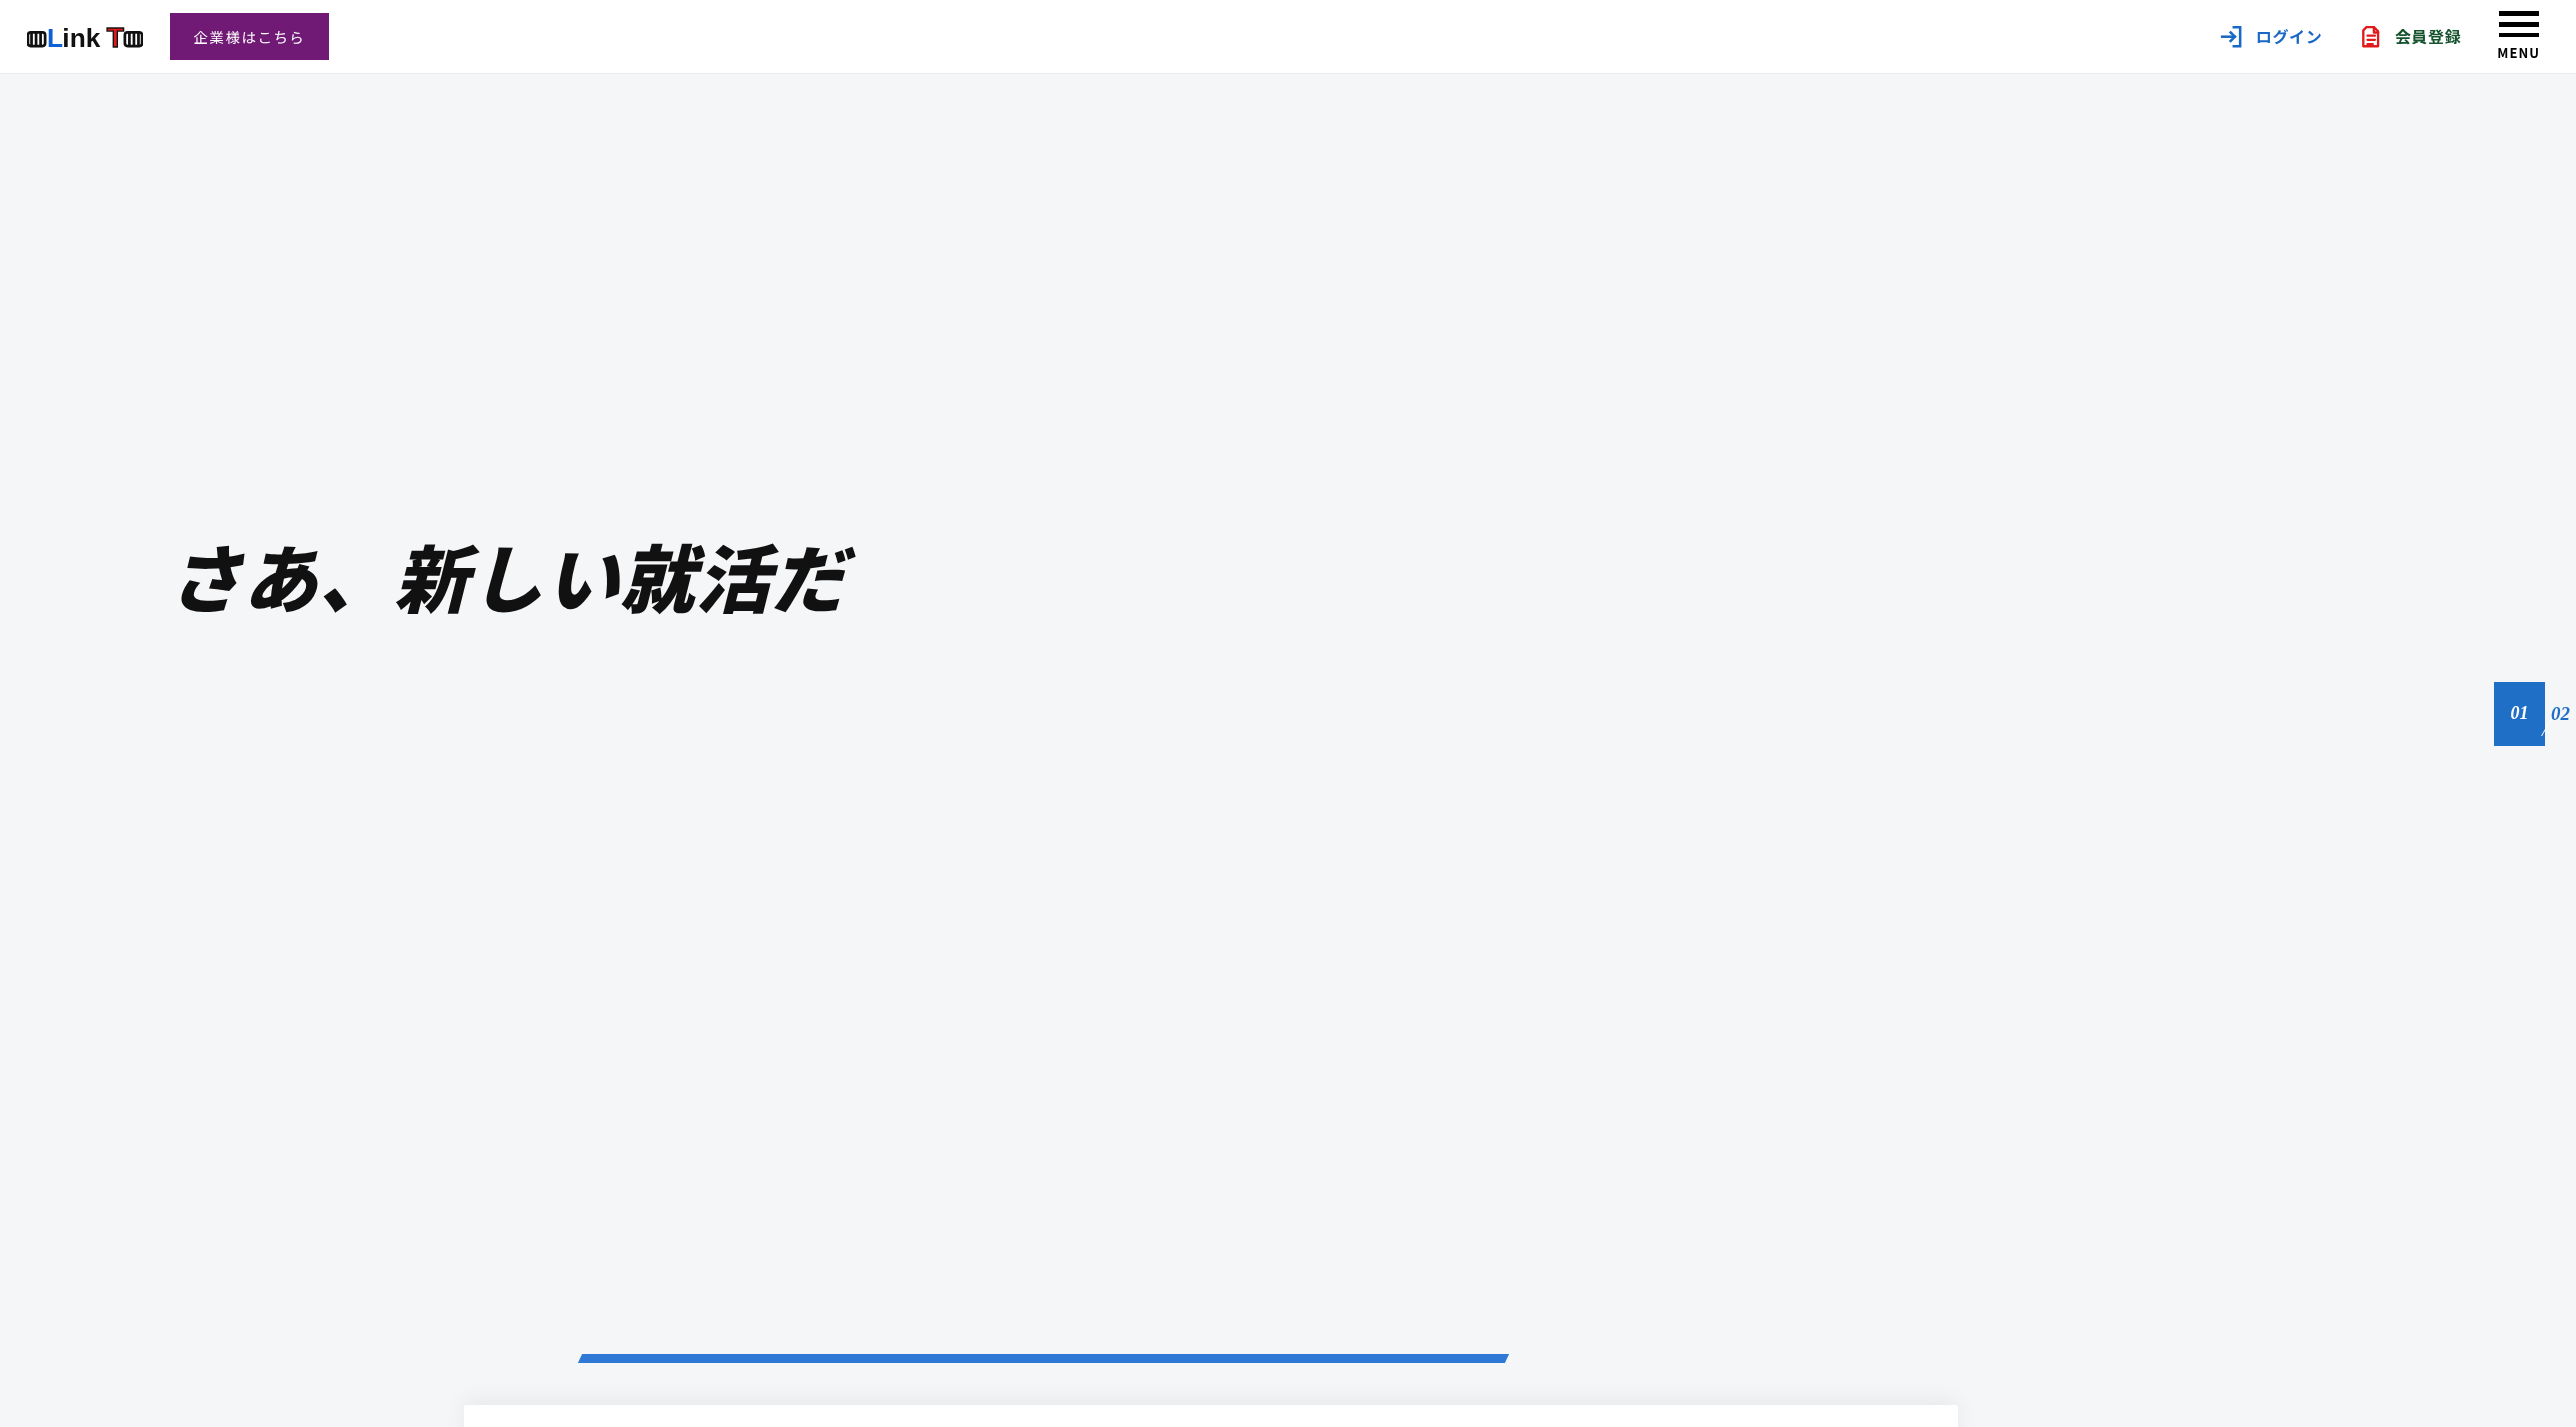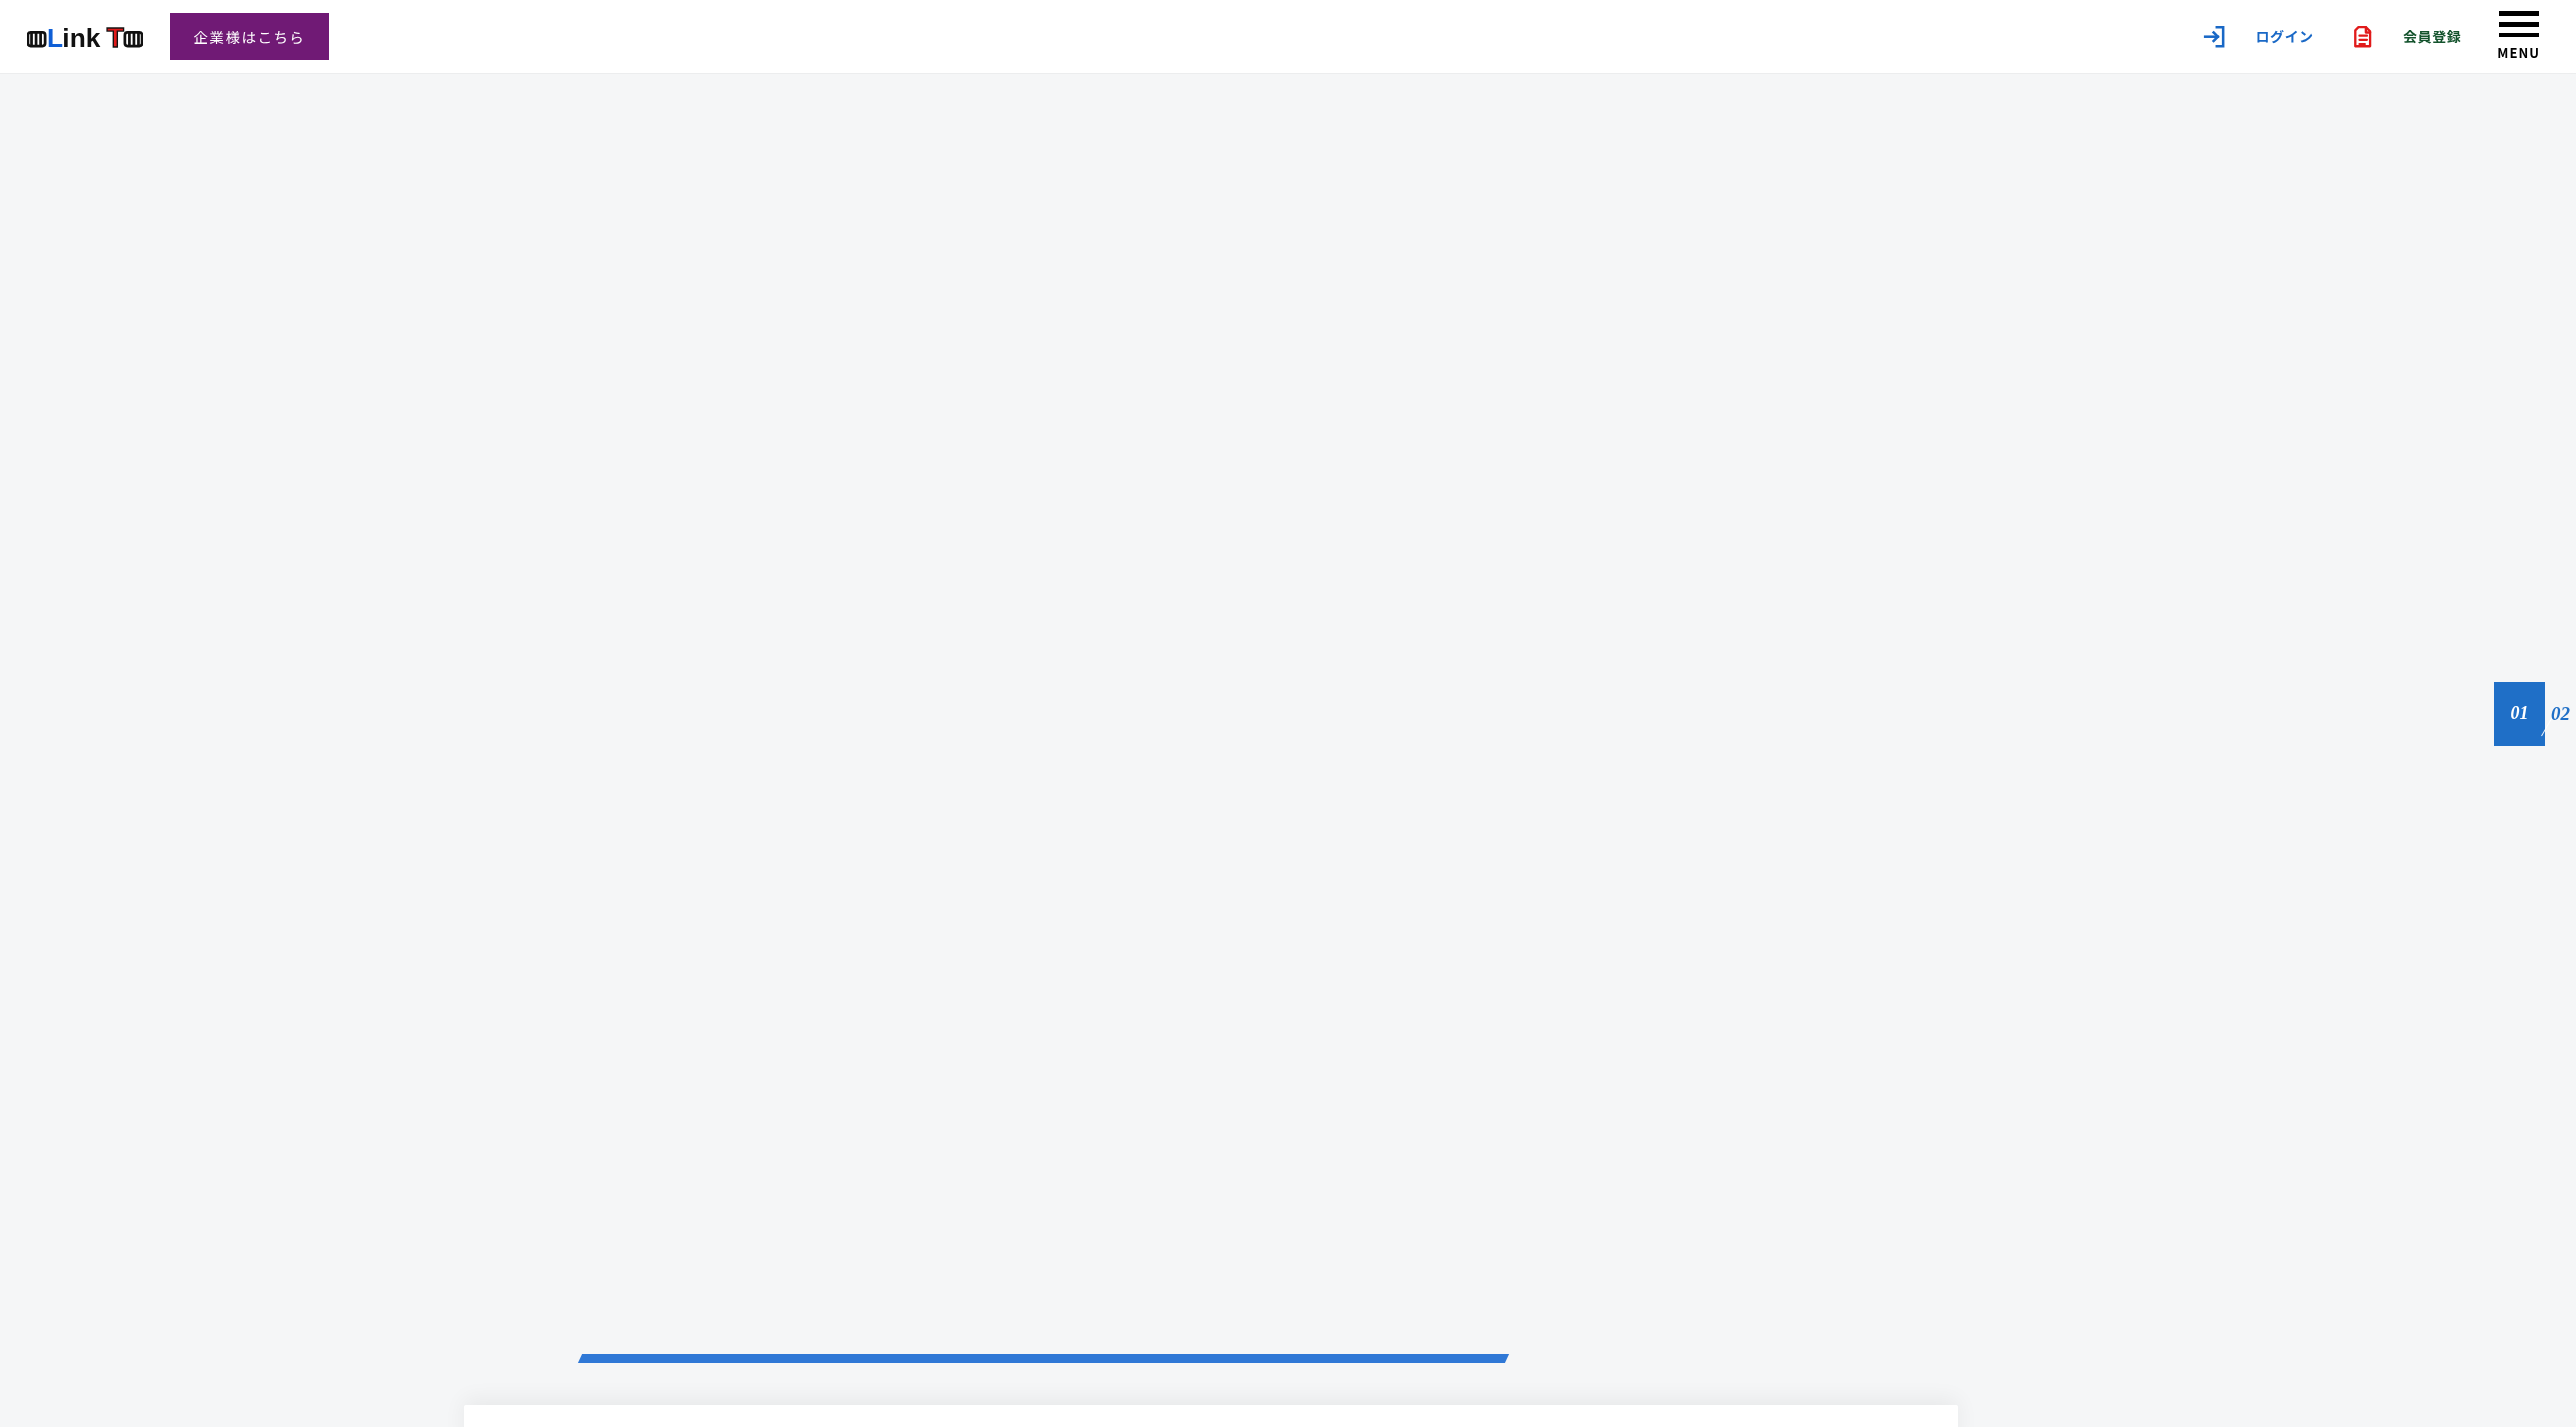--- a/index.html
+++ b/index.html
@@ -45,22 +45,22 @@
 
   .header-right {
     margin-left: auto;
     display: flex;
     align-items: center;
     gap: 36px;
   }
   .header-link {
     display: flex;
     align-items: center;
-    gap: 28px;
-    font-size: 14px;
+    gap: 11px;
+    font-size: 16px;
     font-weight: 700;
     cursor: pointer;
     letter-spacing: 0.04em;
     justify-content: center;
   }
   .header-link.login { color: #1968c6; }
   .header-link.signup { color: #14532d; }
   .header-link svg { display: block; }
 
   .menu-btn {
@@ -246,20 +246,21 @@
           <span></span>
       </div>
       <div class="menu-label">MENU</div>
     </div>
 
   </div>
 </header>
 
 <main class="hero">
   <div class="hero-copy">
+    <h1 class="hero-title">さあ、新しい就活だ</h1>
   </div>
 
   <div class="blue-underline"></div>
 
   <div class="bottom-panel"></div>
 </main>
 
 <div class="slide-indicator">
   <div class="slide-box current">
     <span>01</span>

